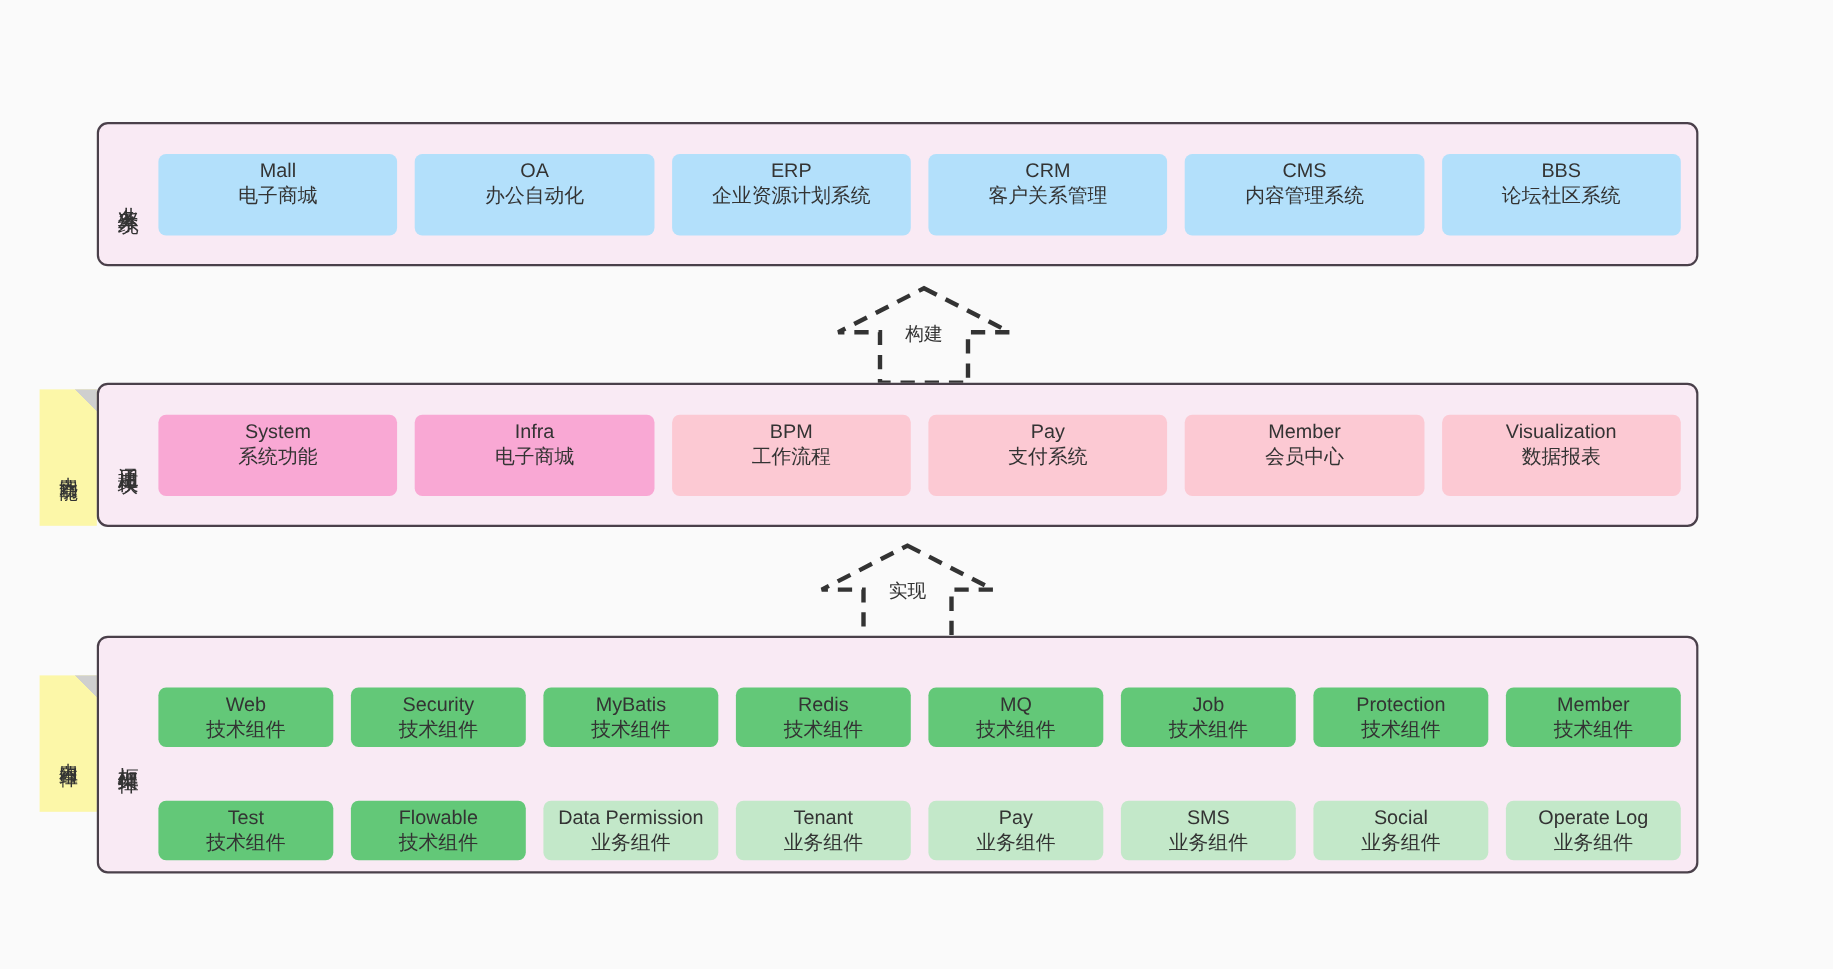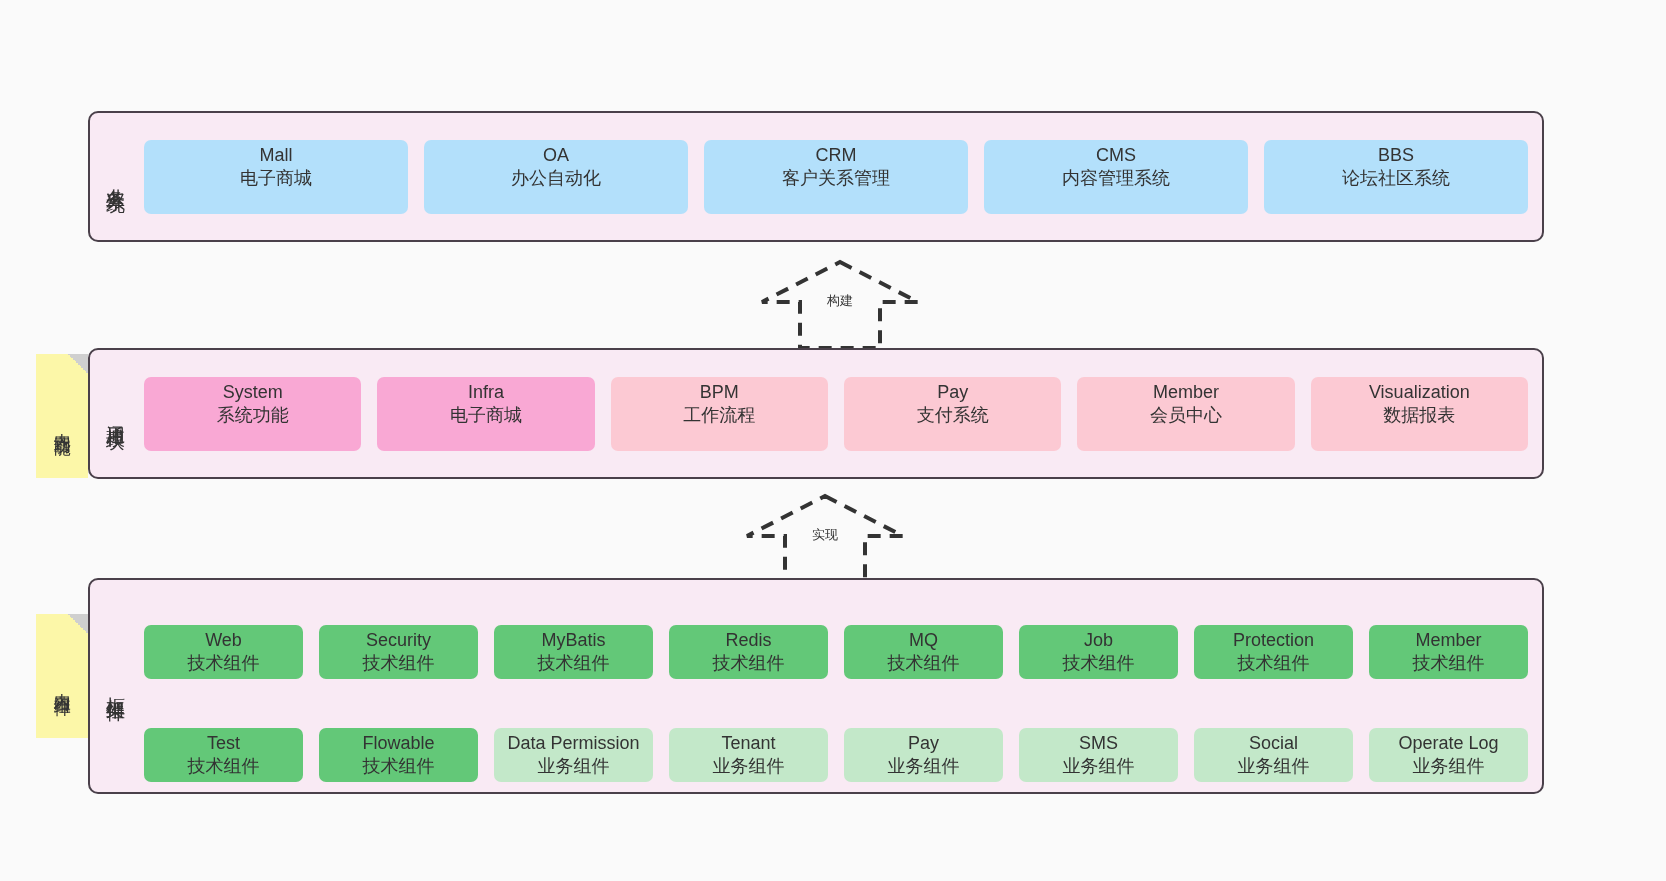--- a/index.html
+++ b/index.html
@@ -128,21 +128,21 @@
 
   
   .connector {
     position: absolute;
   }
   .connector svg { display: block; }
   .connector .conn-label {
     position: absolute;
     left: 50%;
     transform: translateX(-50%);
-    font-size: 13px;
+    font-size: 17px;
     color: #333333;
     background: transparent;
     white-space: nowrap;
     user-select: none;
   }
   #connector-build   { left: 755px; top: 256px; width: 170px; height: 92px; }
   #connector-build .conn-label   { top: 36px; left: 50%; }
   #connector-realize { left: 740px; top: 490px; width: 170px; height: 92px; }
   #connector-realize .conn-label { top: 36px; left: 50%; }
 </style>
@@ -157,20 +157,24 @@
       <div class="card-row">
         <div class="card c-blue">
           <span class="en">Mall</span>
           <span class="cn">电子商城</span>
         </div>
         <div class="card c-blue">
           <span class="en">OA</span>
           <span class="cn">办公自动化</span>
         </div>
         <div class="card c-blue">
+          <span class="en">ERP</span>
+          <span class="cn">企业资源计划系统</span>
+        </div>
+        <div class="card c-blue">
           <span class="en">CRM</span>
           <span class="cn">客户关系管理</span>
         </div>
         <div class="card c-blue">
           <span class="en">CMS</span>
           <span class="cn">内容管理系统</span>
         </div>
         <div class="card c-blue">
           <span class="en">BBS</span>
           <span class="cn">论坛社区系统</span>

